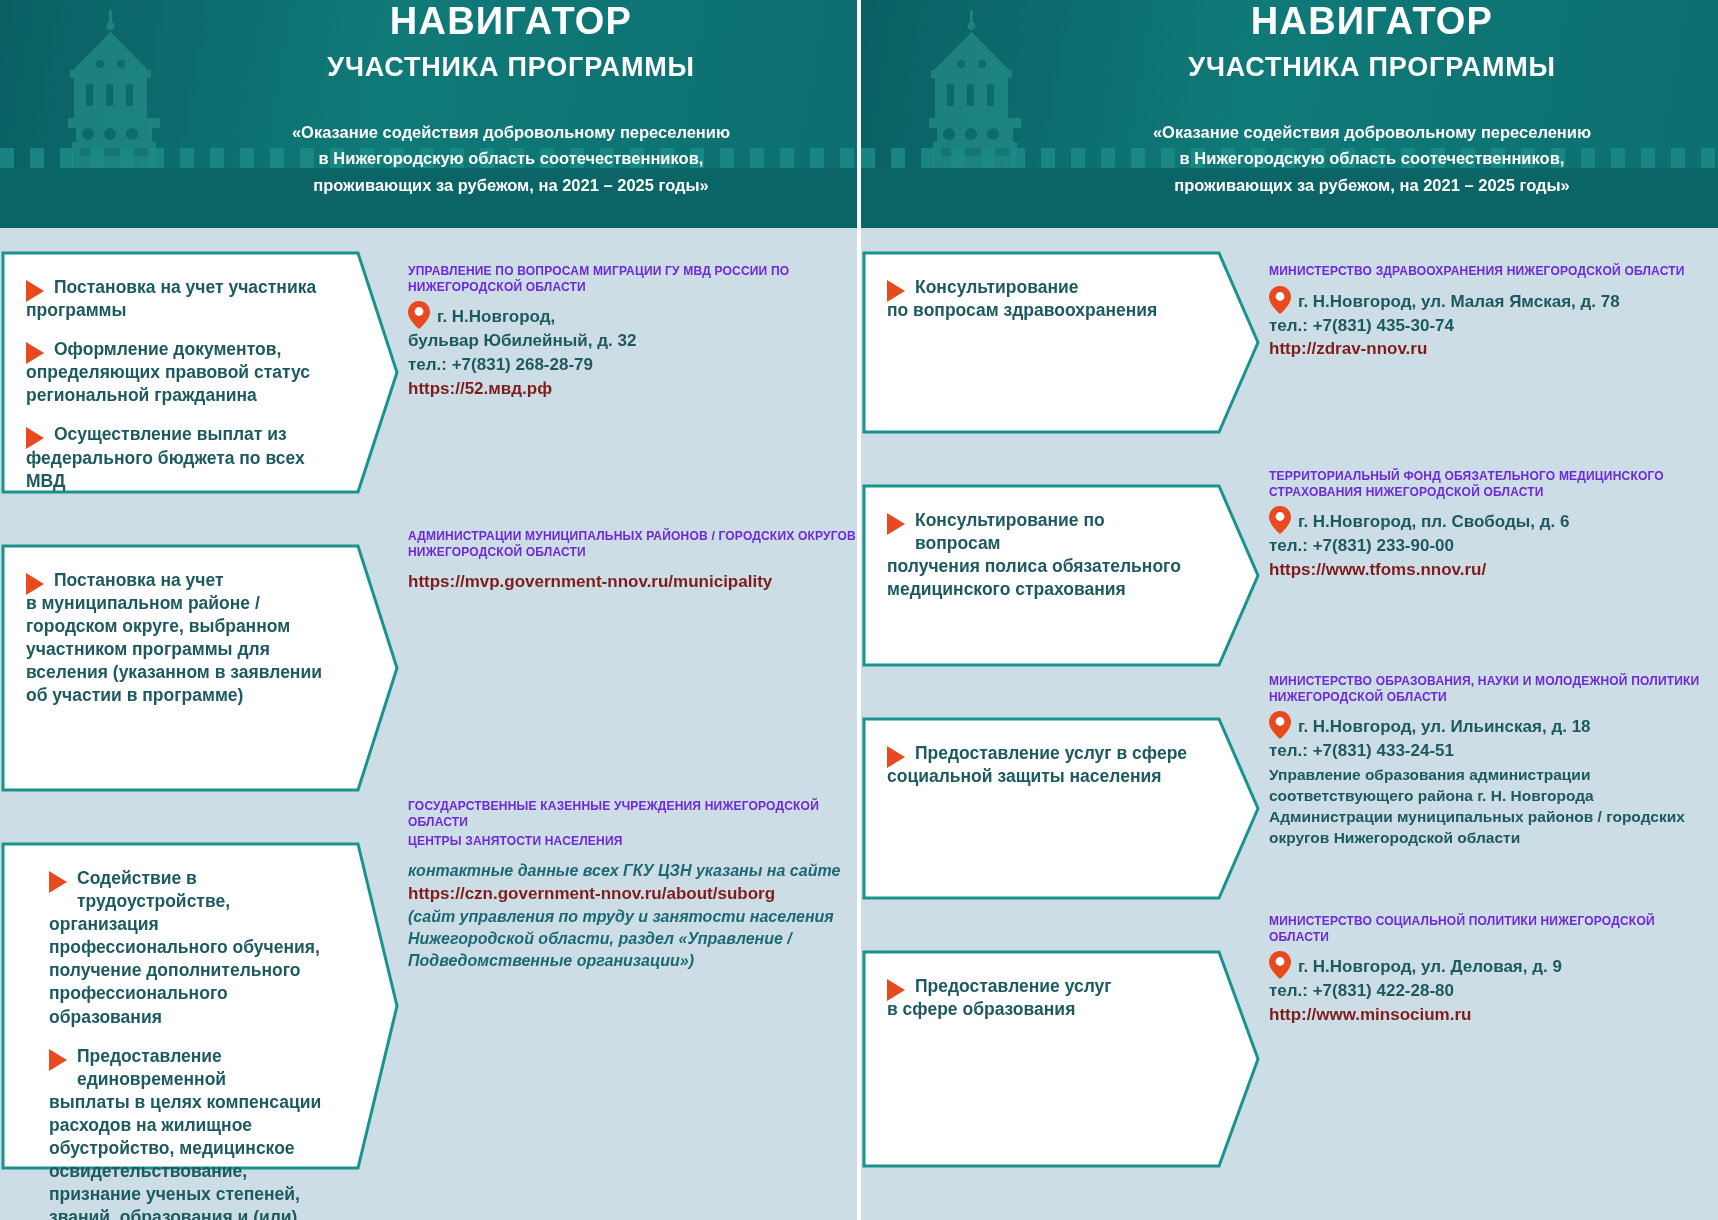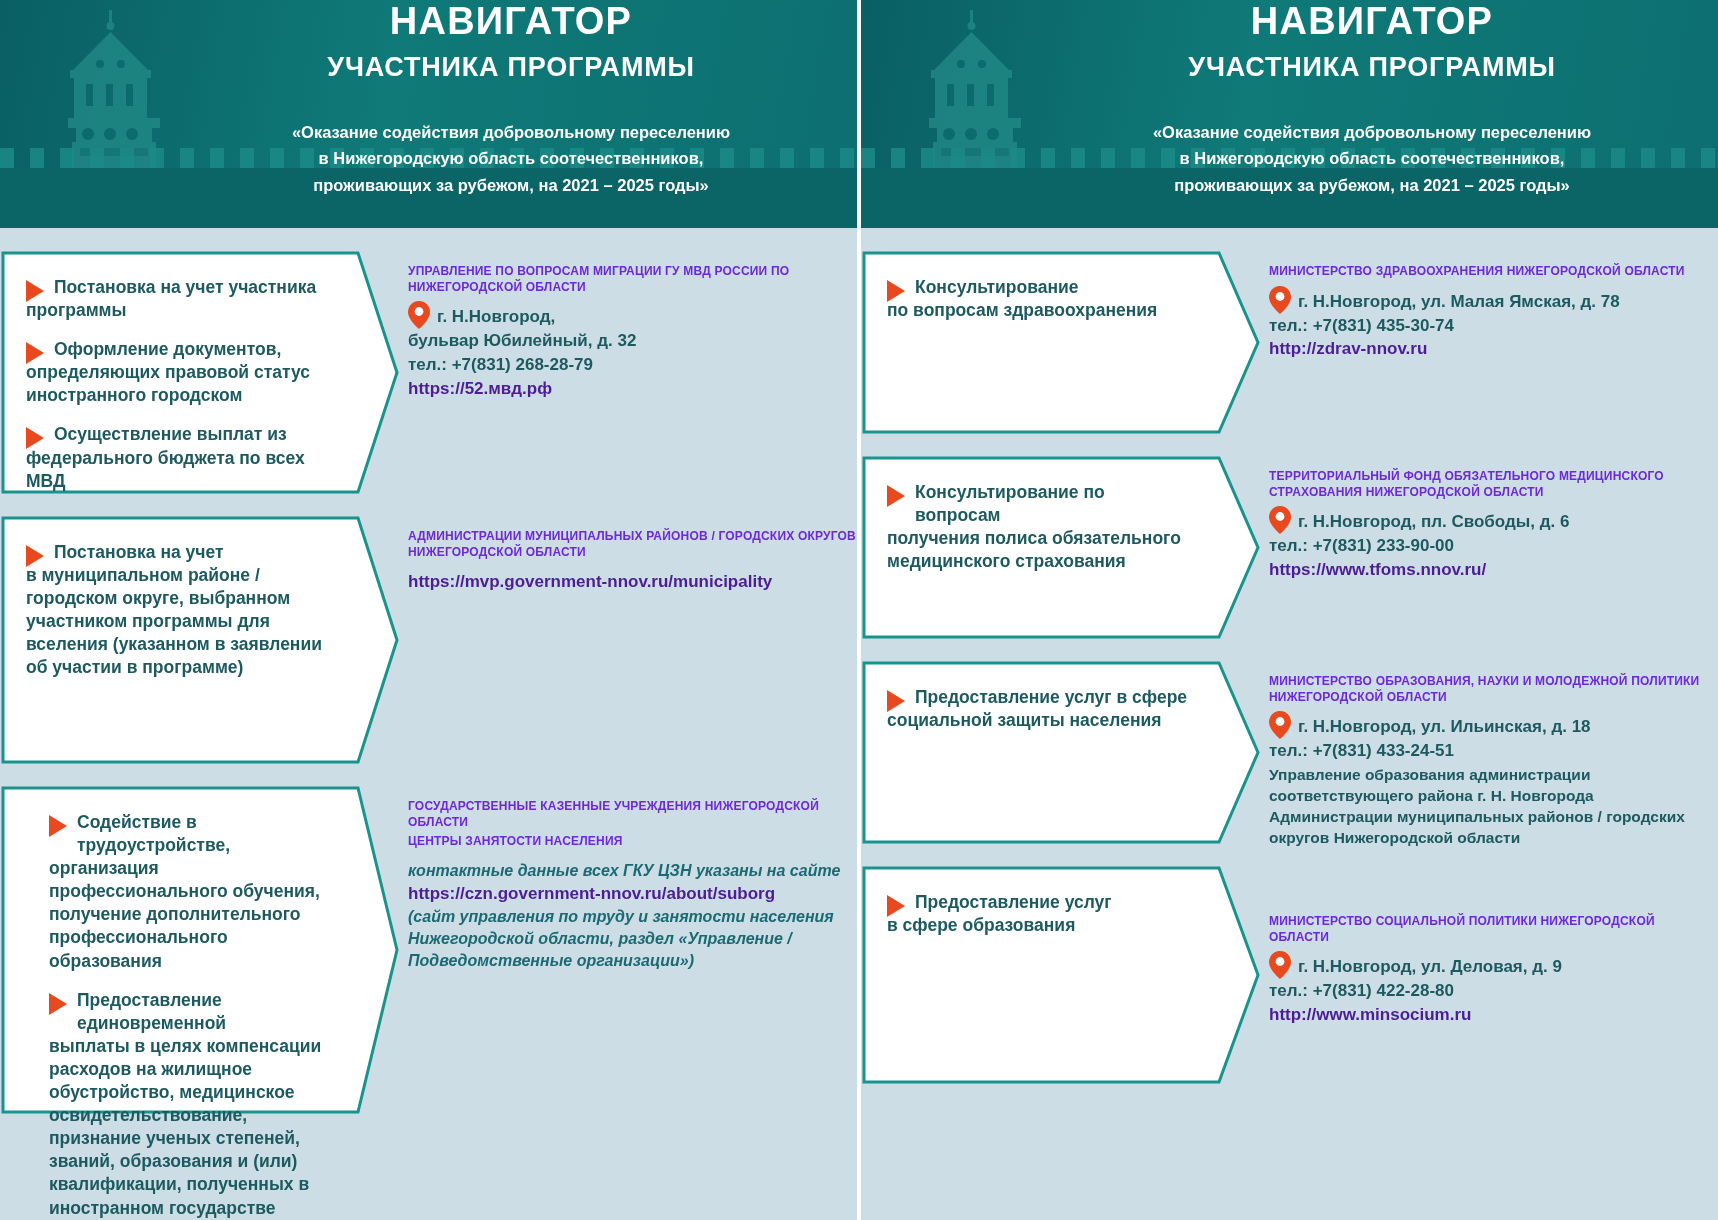--- a/index.html
+++ b/index.html
@@ -67,21 +67,21 @@
   .body-area{
     position:relative;
     height:992px;
     background:#cddde5;
     display:flex;
   }
   .col-left{
     position:relative;
     width:400px;flex:0 0 400px;
     padding-top:22px;
-    display:flex;flex-direction:column;
+    display:flex;flex-direction:column;gap:28px;
   }
   .col-right{
     position:relative;
     flex:1 1 auto;
     padding-top:22px;
     display:flex;flex-direction:column;
   }
   
   .card{
     position:relative;
@@ -122,21 +122,21 @@
     margin-bottom:10px;
   }
   .addr-row{display:flex;align-items:flex-start;}
   .pin{
     flex:0 0 auto;width:22px;height:28px;margin-right:7px;margin-top:-4px;
   }
   .addr{
     color:#1c5a60;font-weight:bold;font-size:17px;line-height:1.4;
   }
   .tel{color:#1c5a60;font-weight:bold;font-size:17px;line-height:1.4;}
-  .url{color:#4c1d95;font-weight:bold;font-size:17px;line-height:1.4;word-break:break-all;}
+  .url{color:#7f1d1d;font-weight:bold;font-size:17px;line-height:1.4;word-break:break-all;}
   .note{
     color:#1b6a73;font-style:italic;font-size:16px;line-height:1.38;font-weight:600;
   }
   .sub{
     color:#1c5a60;font-weight:bold;font-size:15.5px;line-height:1.35;margin-top:2px;
   }
 </style>
 </head>
 <body>
 
@@ -192,21 +192,21 @@
             <div class="content">
     <div class="bullet-row">
       <span class="tri"></span>
       <span class="btext">Постановка на учет участника
         <span class="cont">программы</span>
       </span>
     </div>
     <div class="bullet-row">
       <span class="tri"></span>
       <span class="btext">Оформление документов,
-        <span class="cont">определяющих правовой статус иностранного городском</span>
+        <span class="cont">определяющих правовой статус региональной гражданина</span>
       </span>
     </div>
     <div class="bullet-row">
       <span class="tri"></span>
       <span class="btext">Осуществление выплат из
         <span class="cont">федерального бюджета по всех МВД</span>
       </span>
     </div>
             </div>
           </div>

